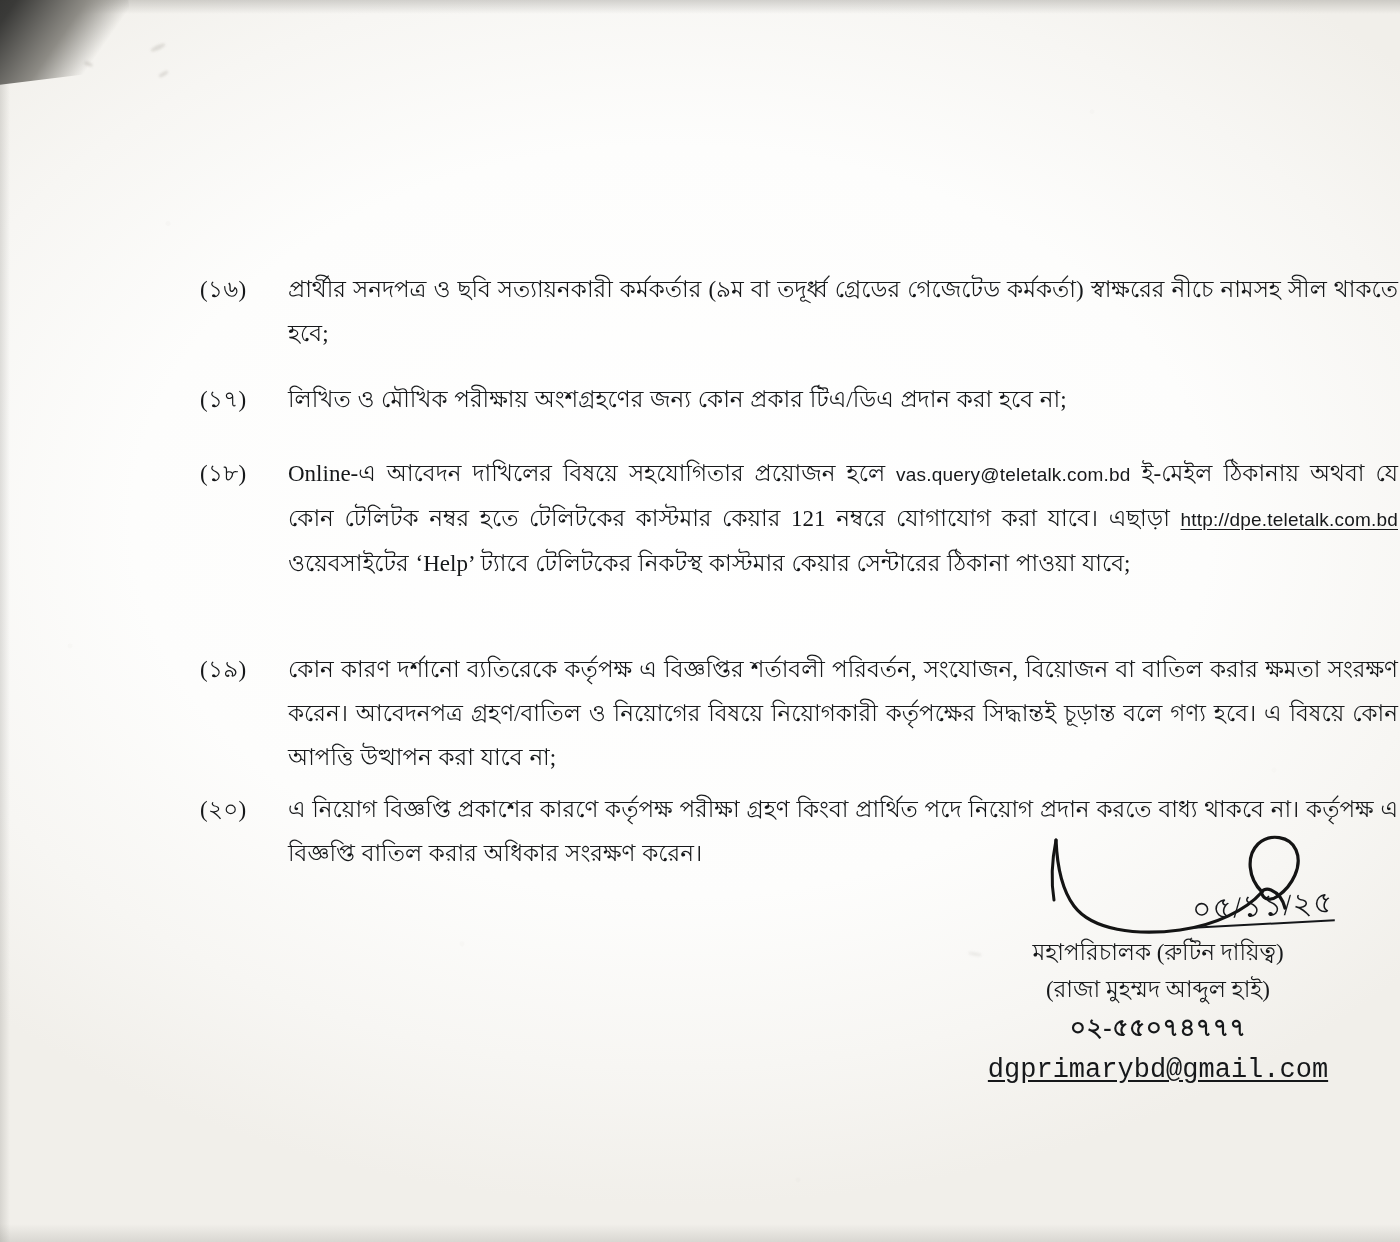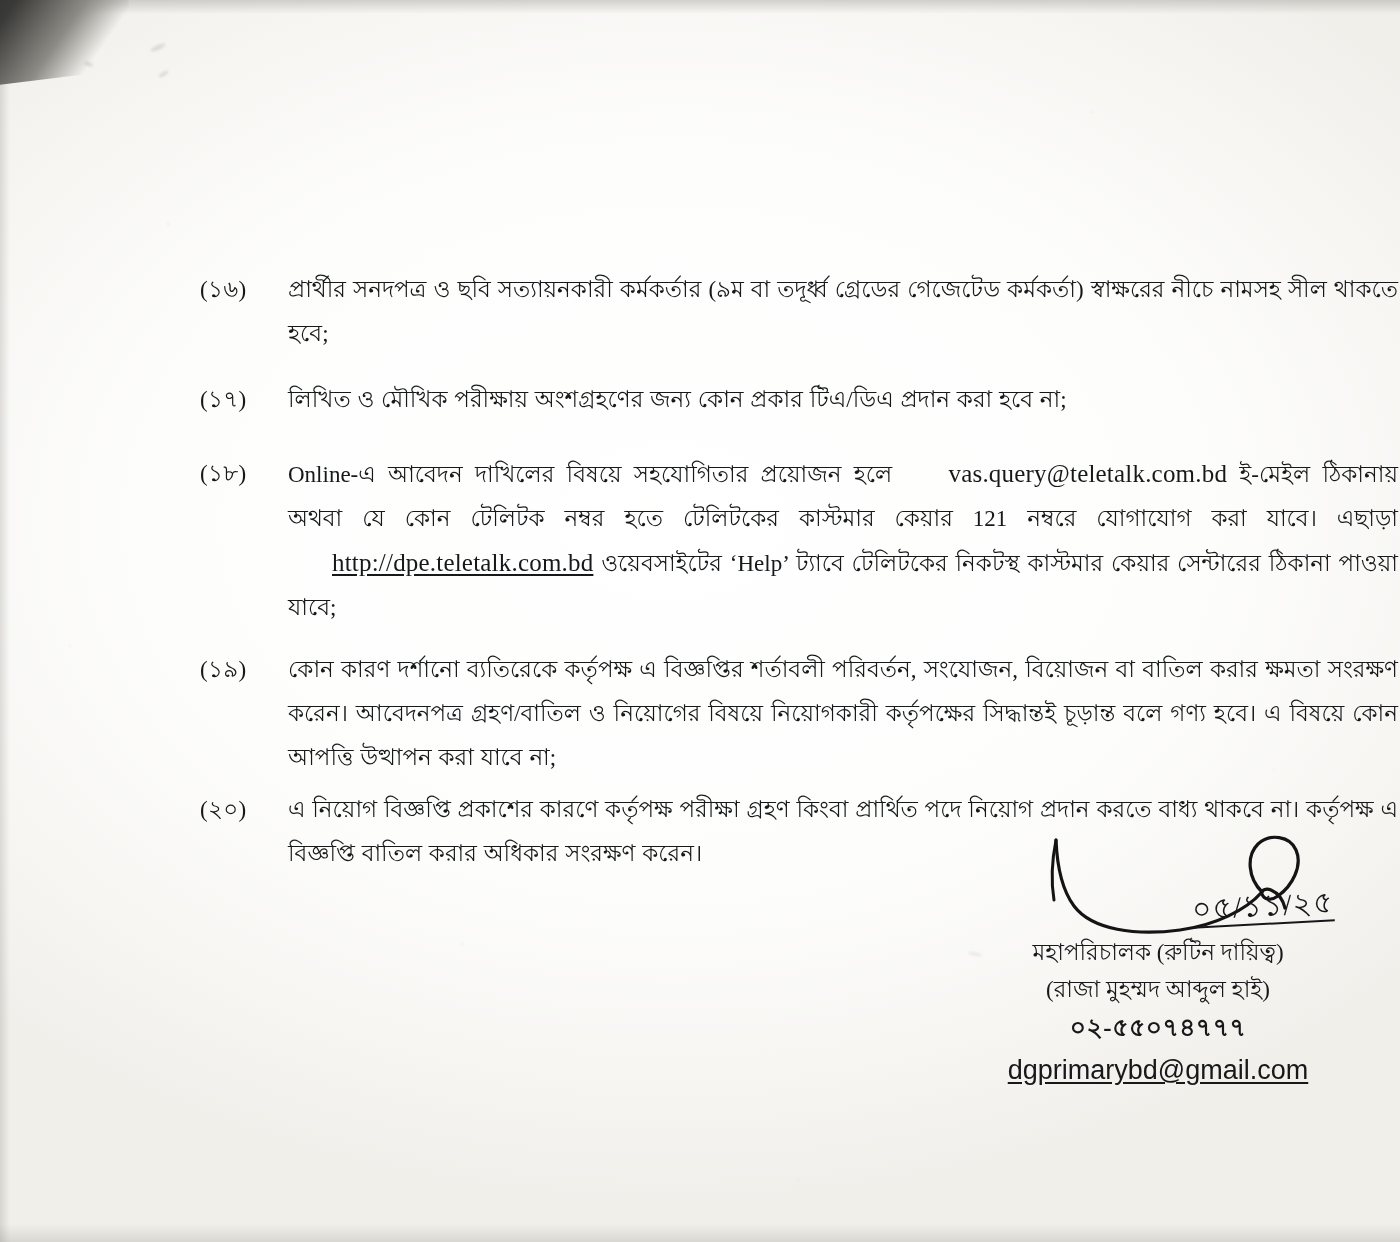--- a/index.html
+++ b/index.html
@@ -102,24 +102,23 @@
     font-size: 23px;
     line-height: 44px;
     text-align: justify;
     text-justify: inter-word;
     word-spacing: 1px;
   }
   .clause-text.nojustify {
     text-align: left;
   }
   .latin {
-    font-family: Liberation Serif, serif;
-    font-size: 25px;
+    font-family: Liberation Sans, sans-serif;
+    font-size: 19px;
     letter-spacing: .2px;
-    margin-left: 44px;
   }
   .link-underline {
     text-decoration: underline;
     text-underline-offset: 3px;
   }
   .indent-first {
     text-indent: 18px;
   }
 
   
@@ -153,21 +152,21 @@
     border-bottom: 2px solid #15171a;
     padding-bottom: 1px;
     line-height: 1.05;
   }
   .sig-line {
     font-size: 23px;
     line-height: 37px;
     white-space: nowrap;
   }
   #sig-email {
-    font-family: Liberation Sans, sans-serif;
+    font-family: Liberation Mono, monospace;
     font-size: 27px;
     line-height: 40px;
     text-decoration: underline;
     text-underline-offset: 3px;
     margin-top: 2px;
   }
   #sig-phone {
     font-size: 25px;
     line-height: 40px;
     letter-spacing: .5px;

